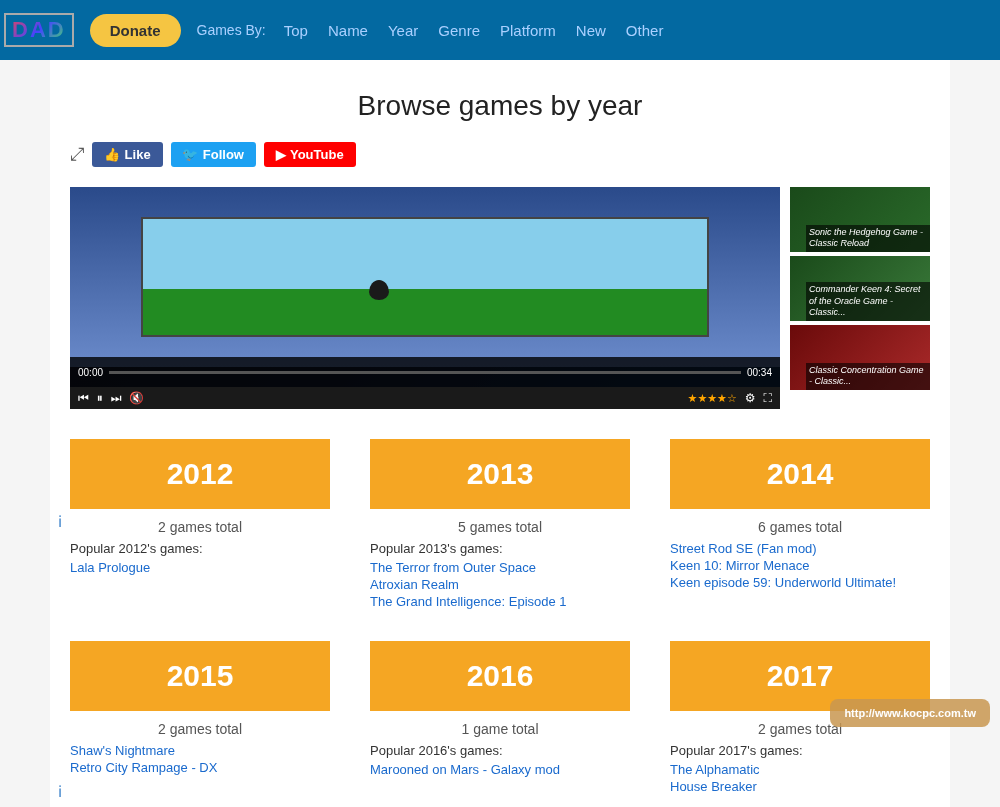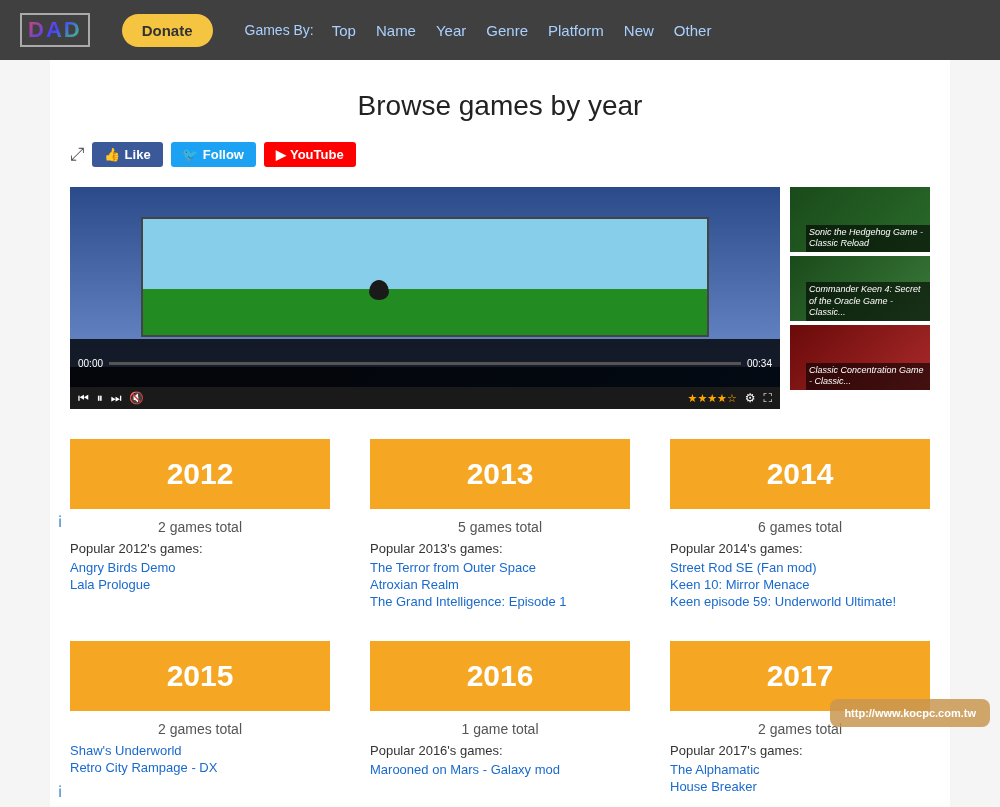--- a/index.html
+++ b/index.html
@@ -1,25 +1,25 @@
 <!DOCTYPE html>
 <html><head>
   <meta charset="utf-8">
   <style>
     * { box-sizing: border-box; margin: 0; padding: 0; }
     body { font-family: Arial, sans-serif; background: #f5f5f5; color: #333; }
 
     
     .header {
-      background: #404040;
-      padding: 0 20px;
+      background: #0369a1;
+      padding: 0 4px;
       display: flex;
       align-items: center;
       height: 60px;
-      gap: 32px;
+      gap: 16px;
     }
     .logo {
       font-size: 22px;
       font-weight: 900;
       color: white;
       letter-spacing: 2px;
       background: linear-gradient(135deg, #ff4444, #4444ff, #44ff44);
       -webkit-background-clip: text;
       -webkit-text-fill-color: transparent;
       background-clip: text;
@@ -148,21 +148,21 @@
       width: 20px;
       height: 20px;
       background: #1a1a1a;
       border-radius: 50% 50% 50% 50% / 60% 60% 40% 40%;
     }
     .progress-bar-area {
       position: absolute;
       bottom: 0;
       left: 0;
       right: 0;
-      height: 48px;
+      height: 30px;
       background: rgba(0,0,0,0.8);
       display: flex;
       align-items: center;
       padding: 0 8px;
       gap: 6px;
     }
     .time-left { color: white; font-size: 10px; }
     .progress-track {
       flex: 1;
       height: 3px;
@@ -362,43 +362,41 @@
     </div>
   </div>
 
   <div class="info-icon" style="top: 450px;">ℹ</div>
 
   <div class="year-grid" id="year-grid">
   <div class="year-card">
         <div class="year-badge">2012</div>
         <div class="year-total">2 games total</div>
         <div class="popular-label">Popular 2012's games:</div>
-        <a class="game-link" href="#">Angry Birds Demo</a>
         <a class="game-link" href="#">Lala Prologue</a>
       </div>
       <div class="year-card">
         <div class="year-badge">2013</div>
         <div class="year-total">5 games total</div>
         <div class="popular-label">Popular 2013's games:</div>
         <a class="game-link" href="#">The Terror from Outer Space</a>
         <a class="game-link" href="#">Atroxian Realm</a>
         <a class="game-link" href="#">The Grand Intelligence: Episode 1</a>
       </div>
       <div class="year-card">
         <div class="year-badge">2014</div>
         <div class="year-total">6 games total</div>
-        <div class="popular-label">Popular 2014's games:</div>
         <a class="game-link" href="#">Street Rod SE (Fan mod)</a>
         <a class="game-link" href="#">Keen 10: Mirror Menace</a>
         <a class="game-link" href="#">Keen episode 59: Underworld Ultimate!</a>
       </div>
       <div class="year-card">
         <div class="year-badge">2015</div>
         <div class="year-total">2 games total</div>
-        <a class="game-link" href="#">Shaw's Underworld</a>
+        <a class="game-link" href="#">Shaw's Nightmare</a>
         <a class="game-link" href="#">Retro City Rampage - DX</a>
       </div>
       <div class="year-card">
         <div class="year-badge">2016</div>
         <div class="year-total">1 game total</div>
         <div class="popular-label">Popular 2016's games:</div>
         <a class="game-link" href="#">Marooned on Mars - Galaxy mod</a>
       </div>
       <div class="year-card">
         <div class="year-badge">2017</div>

